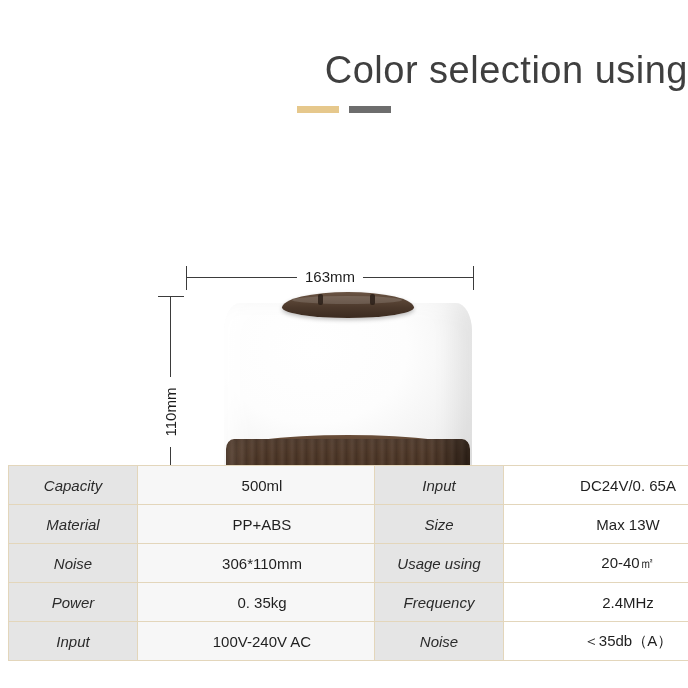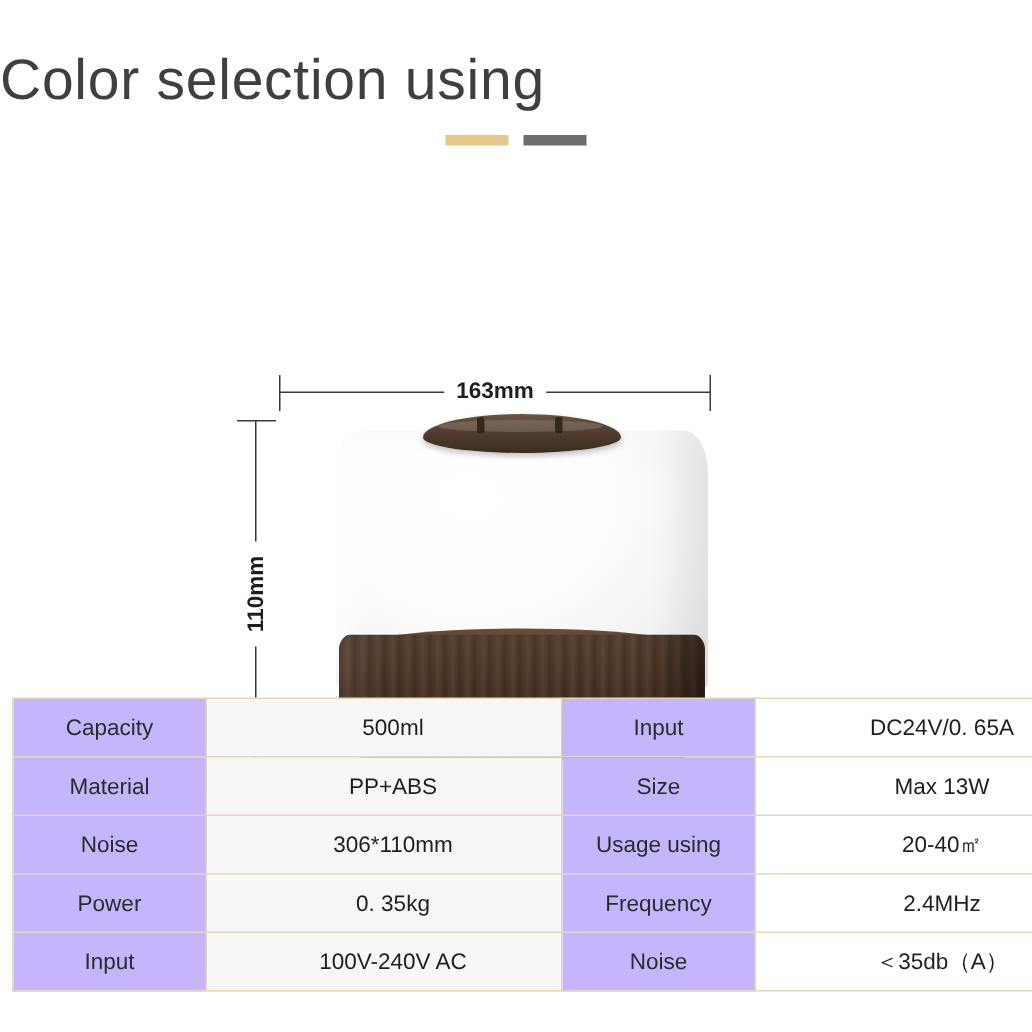--- a/index.html
+++ b/index.html
@@ -11,22 +11,22 @@
     height: 688px;
     background: #ffffff;
     font-family: "Liberation Sans", sans-serif;
     overflow: hidden;
     position: relative;
   }
 
   
   .title-wrap {
     width: 100%;
-    text-align: left;
-    padding-top: 34px;
+    text-align: right;
+    padding-top: 50px;
     box-sizing: border-box;
   }
   .title {
     font-size: 38px;
     color: #3f3f3f;
     font-weight: 400;
     letter-spacing: 0.5px;
     line-height: 1.1;
     font-family: "Liberation Sans", sans-serif;
   }
@@ -47,21 +47,20 @@
     height: 7px;
     background: #6d6d6d;
   }
 
   
   .product-area {
     position: relative;
     width: 572px;
     height: 310px;
     margin-top: 8px;
-    font-weight: bold;
   }
 
   
   .dim-top {
     position: absolute;
     left: 186px;
     top: 145px;
     width: 288px;
     height: 24px;
   }
@@ -253,23 +252,24 @@
     height: 38px;
     border: 1px solid #e3d6bb;
     font-size: 15px;
     color: #1f1f1f;
     text-align: center;
     vertical-align: middle;
     padding: 0 4px;
     font-family: "Liberation Sans", sans-serif;
   }
   .spec-table td.key {
-    background: #c4b5fd;
+    background: #e5e5e5;
     width: 120px;
     color: #2b2b2b;
+    font-style: italic;
   }
   .spec-table td.val {
     background: #f7f7f7;
     width: 216px;
     padding-left: 16px;
   }
   .spec-table td.val.right {
     background: #ffffff;
   }
 </style>

